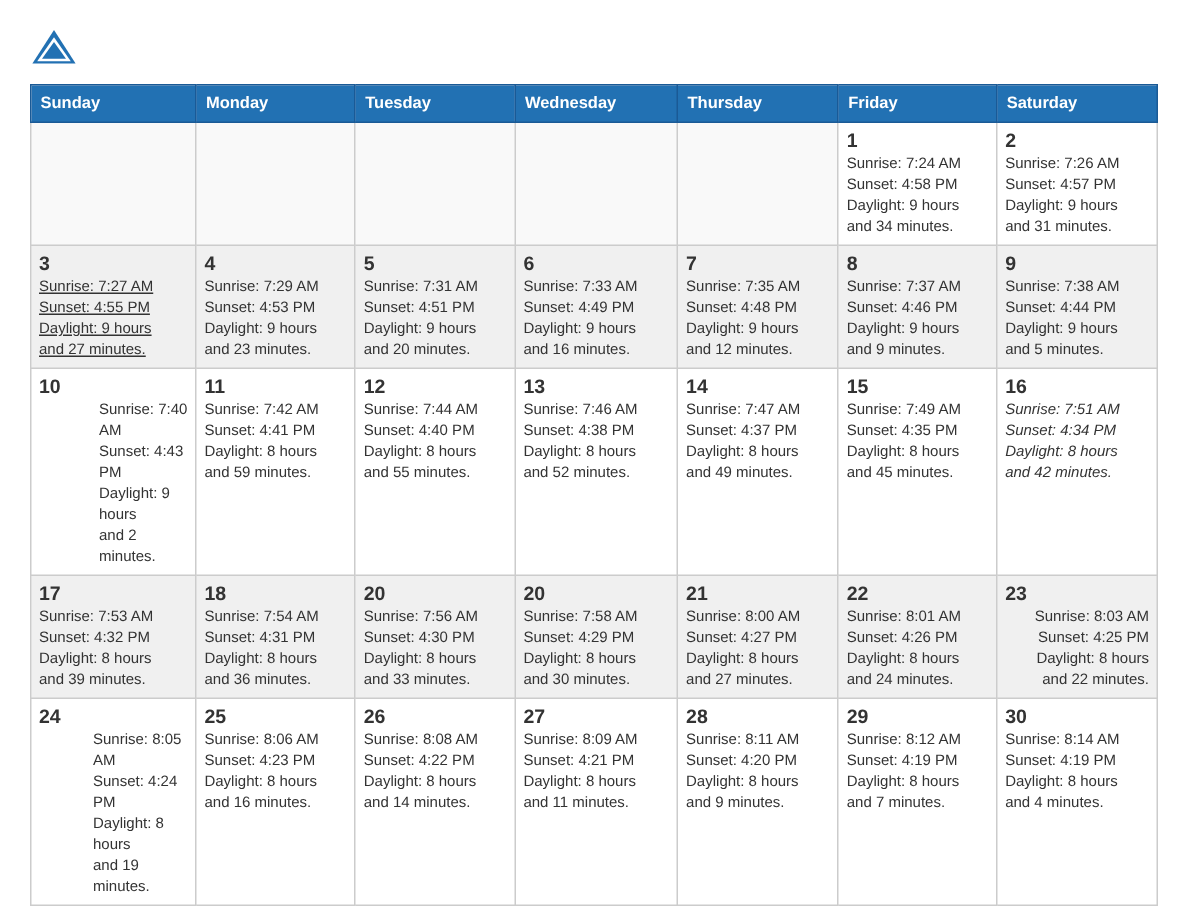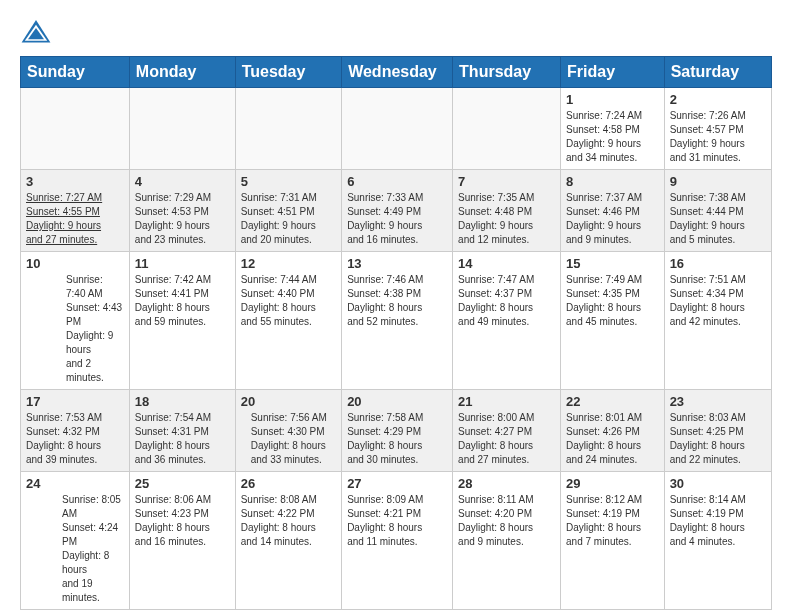--- a/index.html
+++ b/index.html
@@ -12,21 +12,21 @@
     .logo-general { font-size: 18px; font-weight: bold; color: #333; }
     .logo-blue { font-size: 18px; font-weight: bold; color: #2271b3; }
     .logo-icon { width: 32px; height: 28px; }
     
     .title-block { text-align: right; }
     .month-title { font-size: 36px; font-weight: normal; color: #333; }
     .location { font-size: 14px; color: #555; margin-top: 2px; }
     
     .calendar { width: 100%; border-collapse: collapse; margin: 0 10px; width: calc(100% - 20px); margin-left: 10px; }
     
-    .day-header { background: #2271b3; color: #fff; font-size: 16px; font-weight: bold; padding: 6px 6px; text-align: left; border: 1px solid #1a5a96; }
+    .day-header { background: #2271b3; color: #fff; font-size: 11px; font-weight: bold; padding: 6px 6px; text-align: left; border: 1px solid #1a5a96; }
     
     .day-cell { vertical-align: top; border: 1px solid #ccc; padding: 4px 5px; width: 113px; min-height: 80px; background: #fff; font-size: 10.5px; color: #333; }
     .day-cell.empty { background: #f9f9f9; }
     .day-cell.shaded { background: #f0f0f0; }
     
     .day-num { font-size: 13px; font-weight: bold; display: block; margin-bottom: 2px; }
     .day-info { font-size: 10px; color: #333; line-height: 1.4; }
     
     .calendar-wrapper { padding: 0 10px 10px 10px; }
   </style>
@@ -175,21 +175,21 @@
           </td>
           <td class="day-cell">
             <span class="day-num">15</span>
             <div class="day-info" style="white-space: pre-line;">Sunrise: 7:49 AM
 Sunset: 4:35 PM
 Daylight: 8 hours
 and 45 minutes.</div>
           </td>
           <td class="day-cell">
             <span class="day-num">16</span>
-            <div class="day-info" style="white-space: pre-line;">Sunrise: 7:51 AM
+            <div class="day-info" style="white-space: pre-line; font-style: italic;">Sunrise: 7:51 AM
 Sunset: 4:34 PM
 Daylight: 8 hours
 and 42 minutes.</div>
           </td>
         </tr>
         <tr>
           <td class="day-cell shaded">
             <span class="day-num">17</span>
             <div class="day-info" style="white-space: pre-line;">Sunrise: 7:53 AM
 Sunset: 4:32 PM
@@ -198,21 +198,21 @@
           </td>
           <td class="day-cell shaded">
             <span class="day-num">18</span>
             <div class="day-info" style="white-space: pre-line;">Sunrise: 7:54 AM
 Sunset: 4:31 PM
 Daylight: 8 hours
 and 36 minutes.</div>
           </td>
           <td class="day-cell shaded">
             <span class="day-num">20</span>
-            <div class="day-info" style="white-space: pre-line; margin-left: 10px;">Sunrise: 7:56 AM
+            <div class="day-info" style="white-space: pre-line;">Sunrise: 7:56 AM
 Sunset: 4:30 PM
 Daylight: 8 hours
 and 33 minutes.</div>
           </td>
           <td class="day-cell shaded">
             <span class="day-num">20</span>
             <div class="day-info" style="white-space: pre-line;">Sunrise: 7:58 AM
 Sunset: 4:29 PM
 Daylight: 8 hours
 and 30 minutes.</div>
@@ -226,21 +226,21 @@
           </td>
           <td class="day-cell shaded">
             <span class="day-num">22</span>
             <div class="day-info" style="white-space: pre-line;">Sunrise: 8:01 AM
 Sunset: 4:26 PM
 Daylight: 8 hours
 and 24 minutes.</div>
           </td>
           <td class="day-cell shaded">
             <span class="day-num">23</span>
-            <div class="day-info" style="white-space: pre-line;">Sunrise: 8:03 AM
+            <div class="day-info" style="white-space: pre-line; text-align: right;">Sunrise: 8:03 AM
 Sunset: 4:25 PM
 Daylight: 8 hours
 and 22 minutes.</div>
           </td>
         </tr>
         <tr>
           <td class="day-cell">
             <span class="day-num">24</span>
             <div class="day-info" style="white-space: pre-line; margin-left: 36px;">Sunrise: 8:05 AM
 Sunset: 4:24 PM

